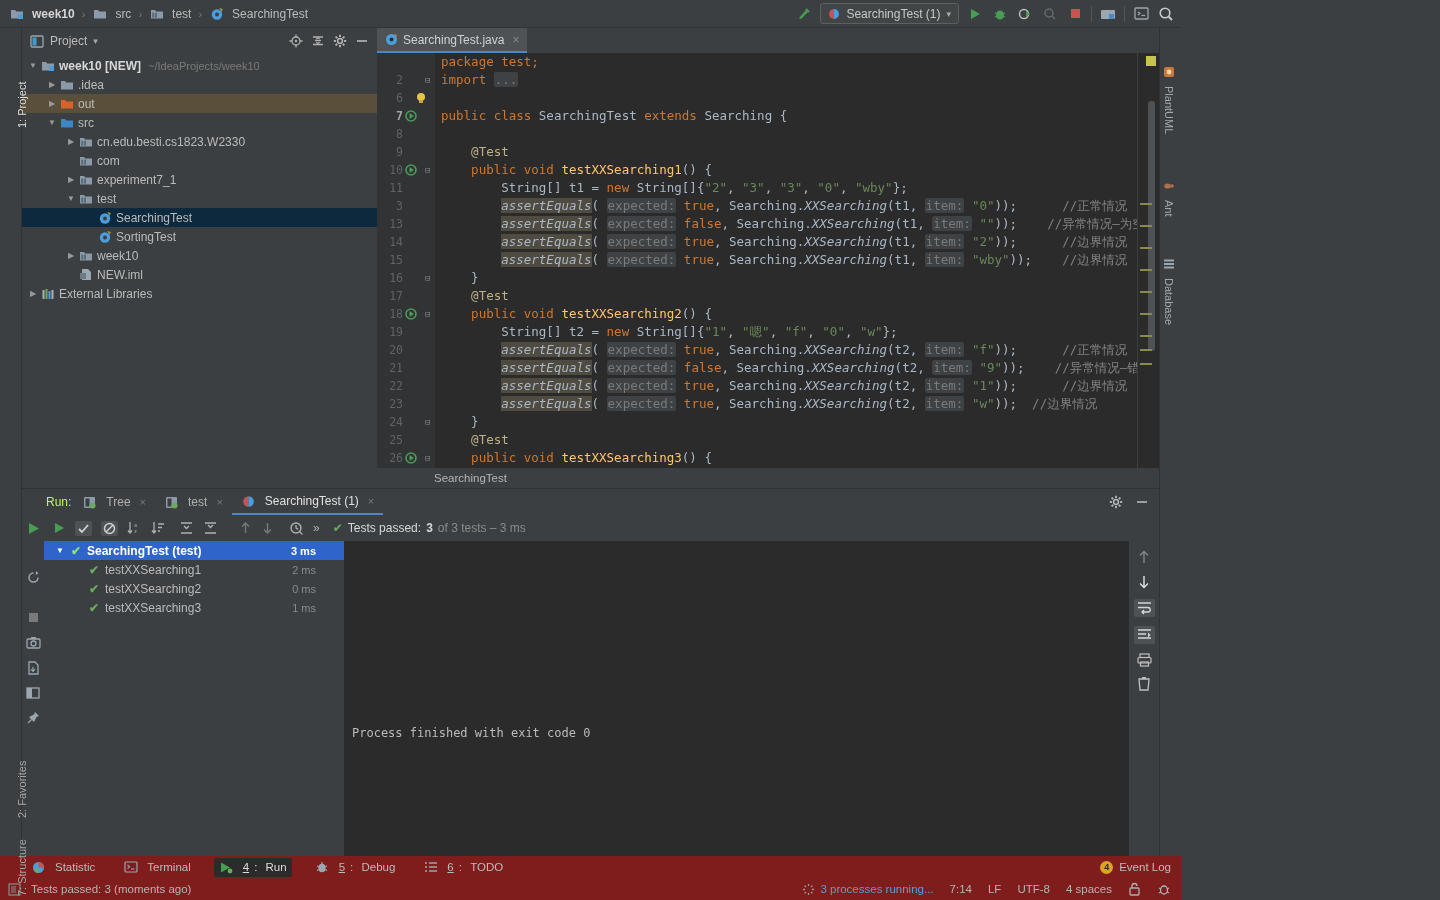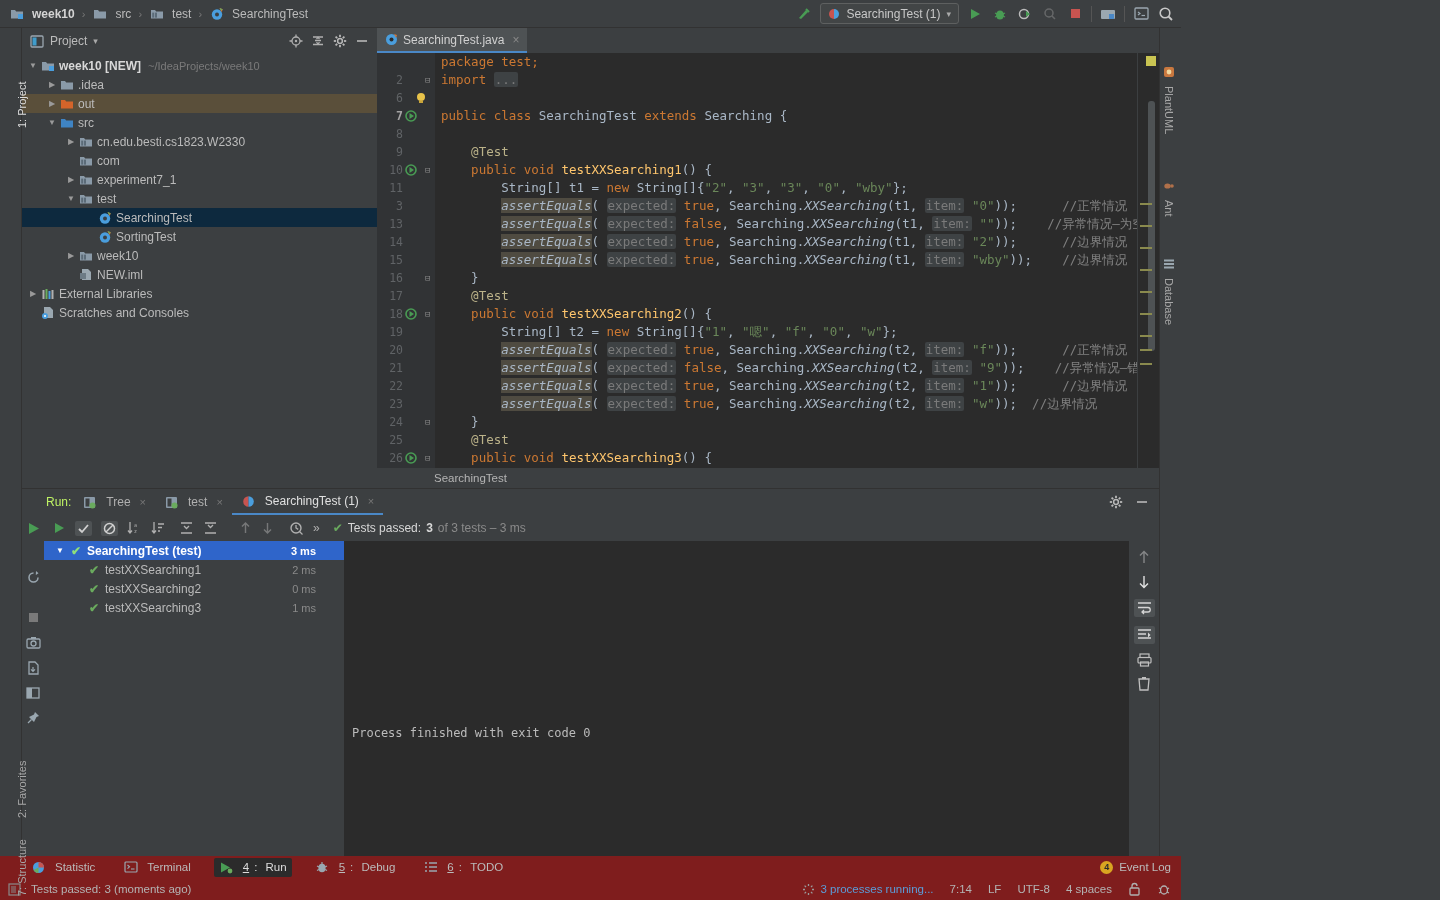--- a/index.html
+++ b/index.html
@@ -469,31 +469,20 @@
                 <span class="arrow">▶</span>
                 <span class="ico">
                   <svg width="14" height="12" viewBox="0 0 14 12">
                     <rect x="1.5" y="2" width="2" height="9" fill="#b0b0b0"></rect>
                     <rect x="4.5" y="1" width="2" height="10" fill="#6aab5e"></rect>
                     <rect x="7.5" y="3" width="2" height="8" fill="#4a9edd"></rect>
                     <rect x="10.5" y="2" width="2" height="9" fill="#b0b0b0"></rect>
                   </svg>
                 </span>
                 <span class="tlabel">External Libraries</span>
-              </div>
-              <div class="trow" style="padding-left: 4px;">
-                <span class="arrow"></span>
-                <span class="ico">
-                  <svg width="14" height="13" viewBox="0 0 14 13">
-                    <path d="M3 1 H9 L12 4 V12 H3 Z" fill="#9aa7b0"></path>
-                    <circle cx="4" cy="10" r="3" fill="#4a9edd"></circle>
-                    <path d="M3 10 H5 M4 9 V11" stroke="#fff" stroke-width="1"></path>
-                  </svg>
-                </span>
-                <span class="tlabel">Scratches and Consoles</span>
               </div>
             </div>
         </div>
 
         <div class="editor">
           <div class="tabs">
             <div class="tab">
               <span>
                 <svg width="13" height="13" viewBox="0 0 13 13">
                     <circle cx="6.5" cy="6.5" r="5.5" fill="#4a9edd"></circle>

